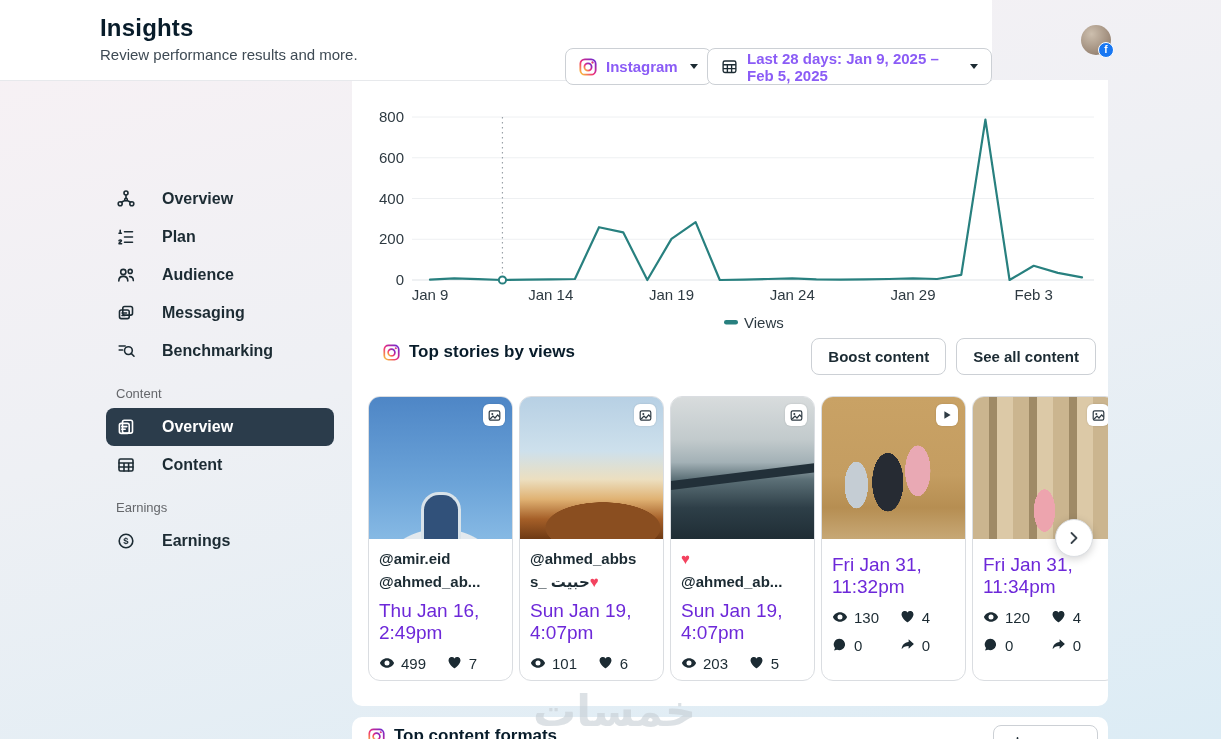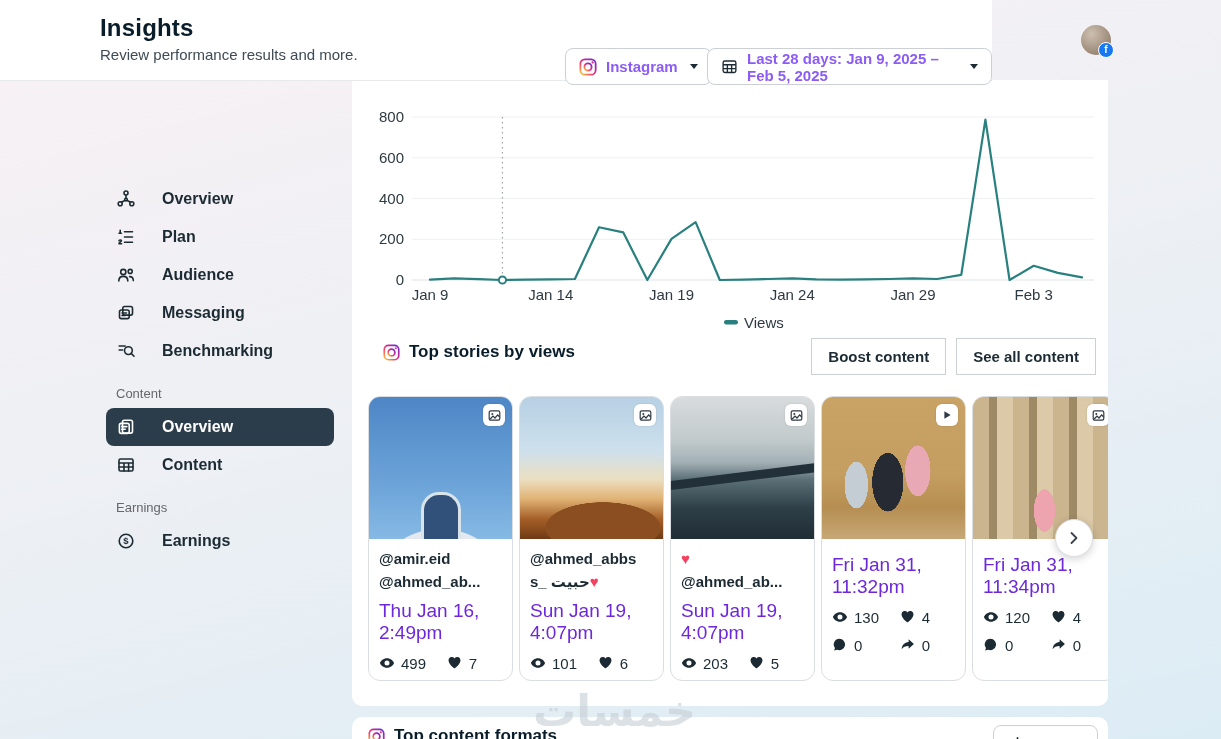--- a/index.html
+++ b/index.html
@@ -25,21 +25,21 @@
   .nav-item .nico{width:20px;height:20px;flex:0 0 20px;color:#1c2b33;}
   .nav-item.sel{background:#2b3c4b;color:#fff;}
   .nav-item.sel .nico{color:#fff;}
   .sec-label{font-size:13px;color:#65676b;padding:0 10px;margin:16px 0 7px;}
   
   .card-main{position:absolute;left:352px;top:80px;width:756px;height:626px;background:#fff;border-radius:0 0 10px 10px;overflow:hidden;z-index:6;}
   #chart{position:absolute;left:0;top:10px;width:756px;height:250px;}
   .stories-head{position:absolute;left:16px;top:262px;display:flex;align-items:center;gap:9px;padding-left:15px;}
   .stories-title{font-size:17px;font-weight:700;color:#081c2a;}
   .head-btns{position:absolute;right:12px;top:258px;display:flex;gap:10px;}
-  .sec-btn{height:37px;display:flex;align-items:center;padding:0 16px;background:#fff;border:1px solid #ccd0d5;border-radius:0;font-size:15px;font-weight:600;color:#1c2b33;cursor:pointer;box-sizing:border-box;}
+  .sec-btn{height:37px;display:flex;align-items:center;padding:0 16px;background:#fff;border:1px solid #ccd0d5;border-radius:8px;font-size:15px;font-weight:600;color:#1c2b33;cursor:pointer;box-sizing:border-box;}
   .cards-row{position:absolute;left:16px;top:316px;display:flex;gap:6px;}
   .story-card{flex:0 0 145px;width:145px;height:285px;background:#fff;border:1px solid #dadde1;border-radius:12px;overflow:hidden;box-sizing:border-box;cursor:pointer;}
   .thumb{height:142px;position:relative;}
   .badge{position:absolute;top:7px;right:7px;width:22px;height:22px;background:#fff;border-radius:6px;display:flex;align-items:center;justify-content:center;color:#2f3b44;box-shadow:0 0 2px rgba(0,0,0,.15);}
   .card-body{padding:8px 10px 0;}
   .cap{font-size:15px;font-weight:700;line-height:23px;color:#1c2b33;white-space:nowrap;overflow:hidden;}
   .cap .red-heart{color:#f3425f;}
   .sdate{font-size:19px;color:#6d28d9;margin:7px 0 11px;}
   .stats{display:grid;grid-template-columns:55% 45%;row-gap:11px;}
   .stat{display:flex;align-items:flex-start;gap:7px;font-size:15px;color:#1c2b33;}

